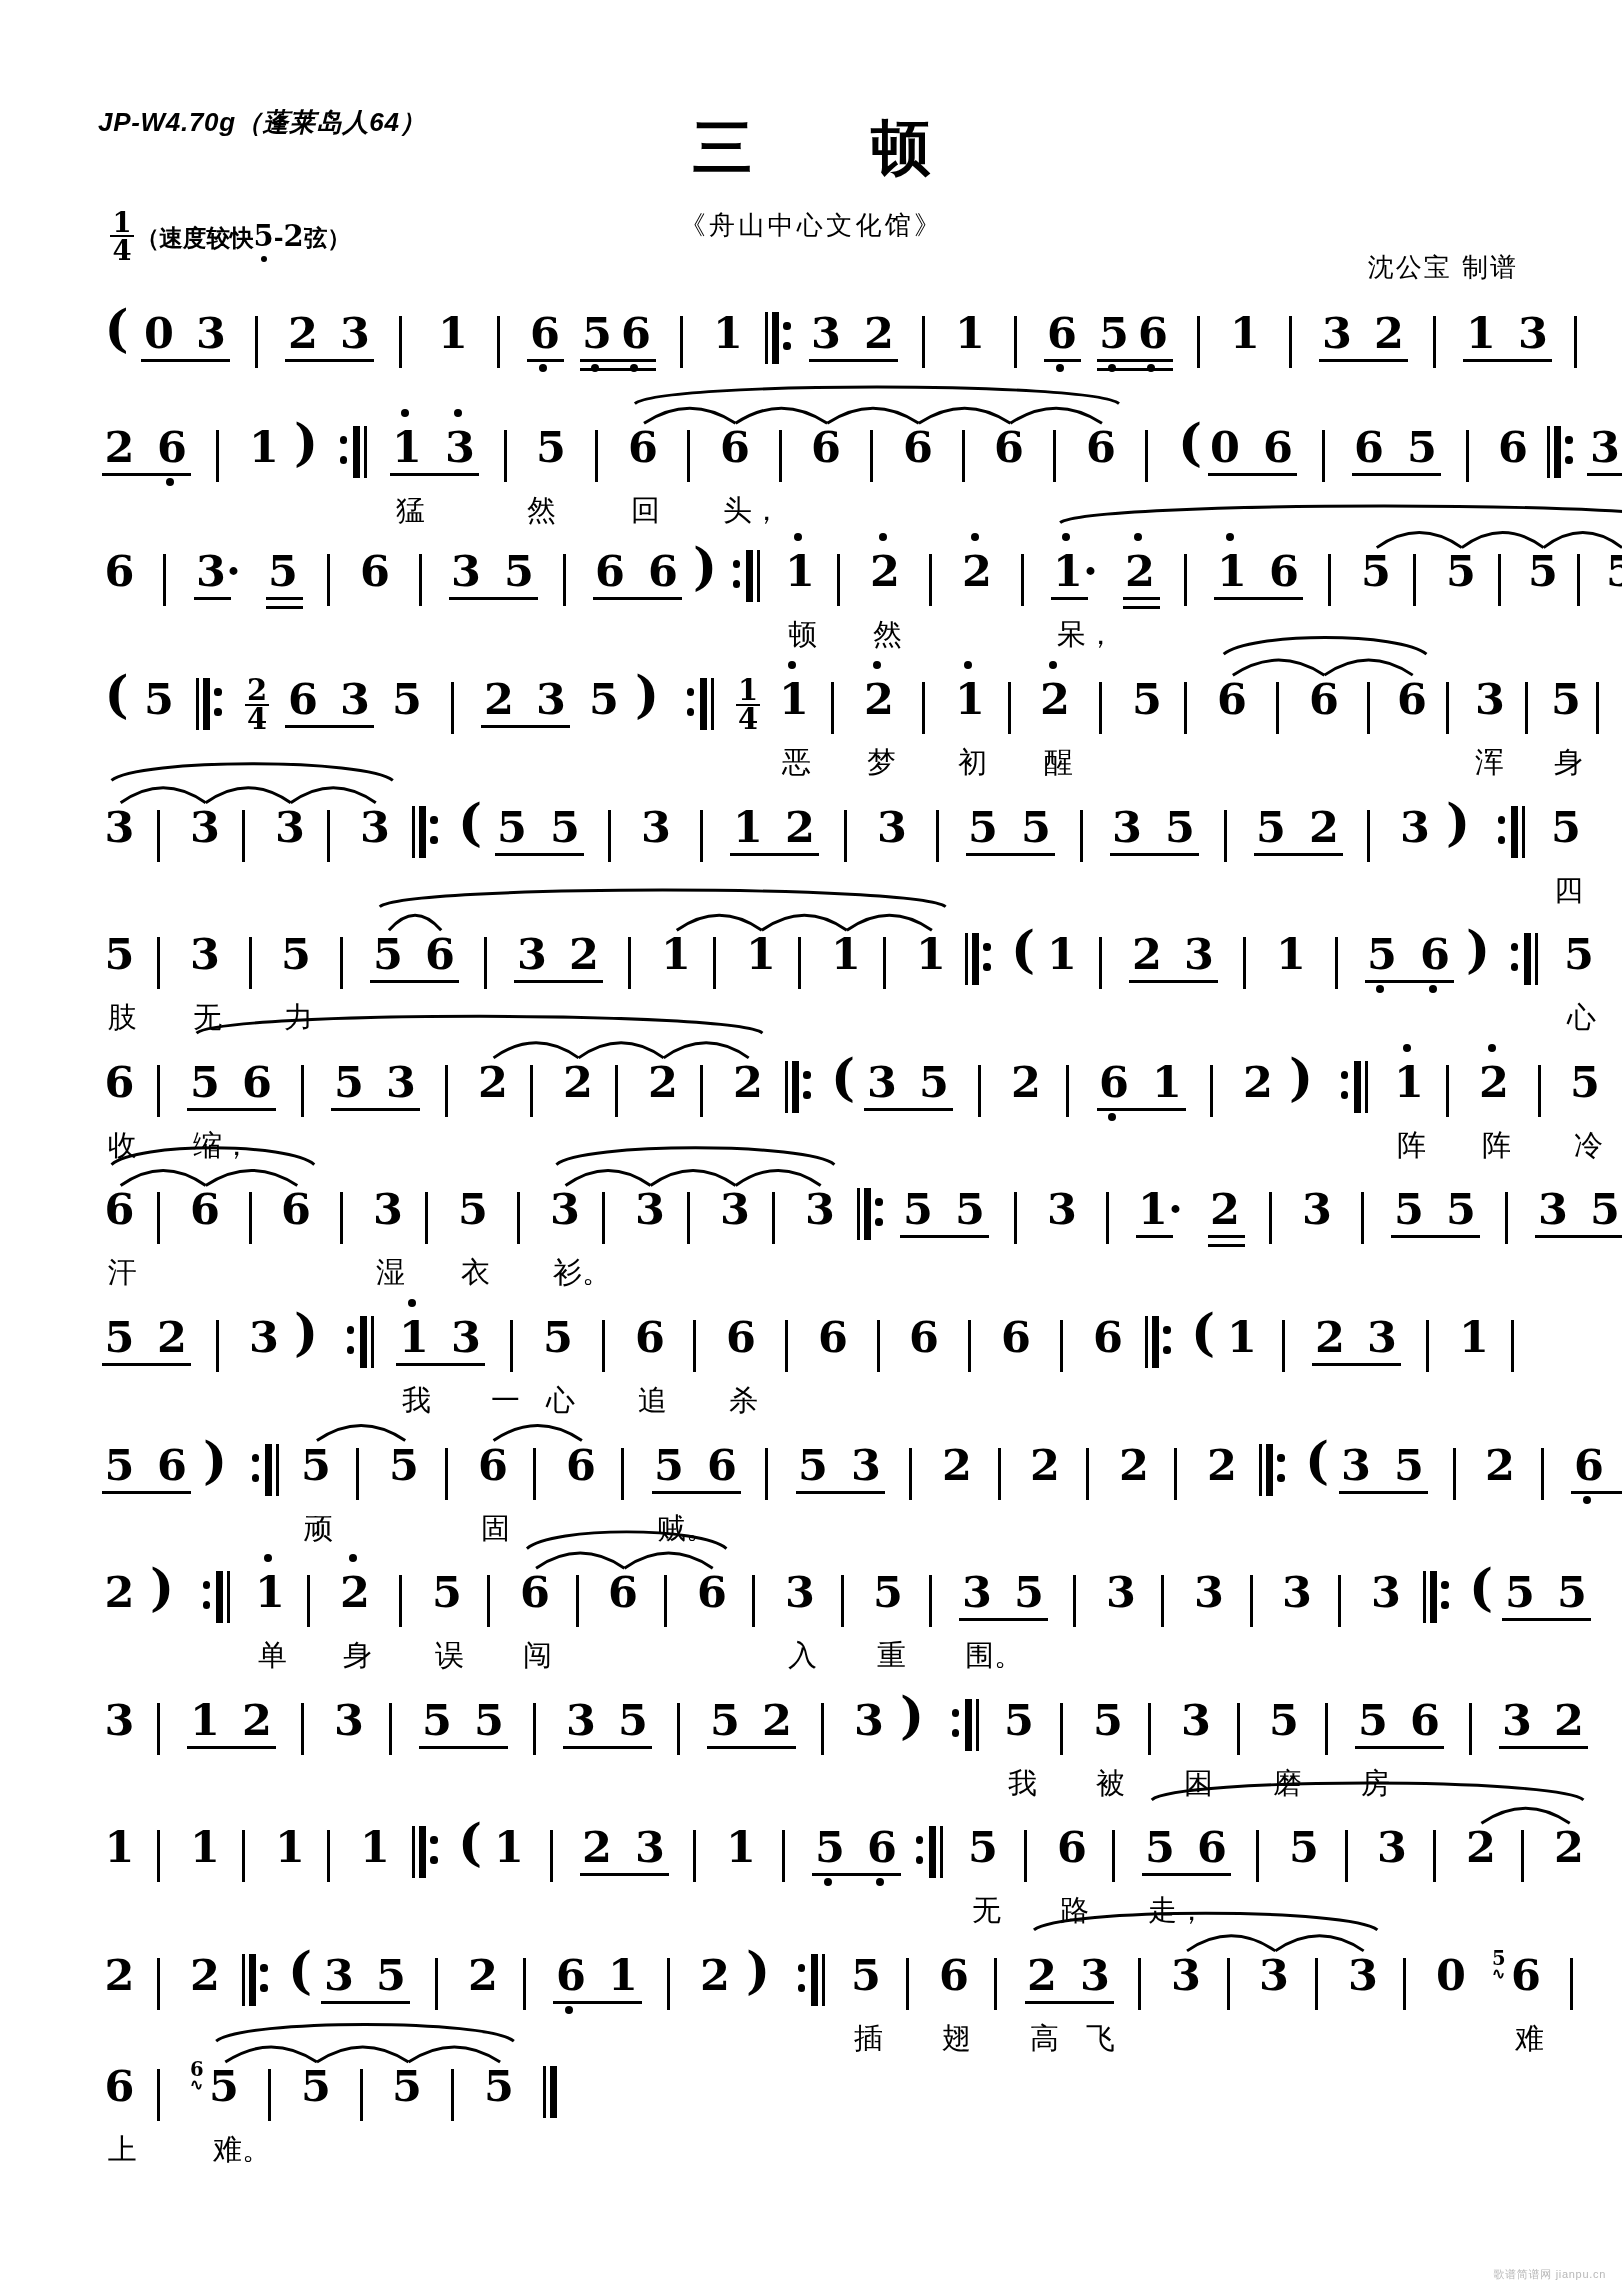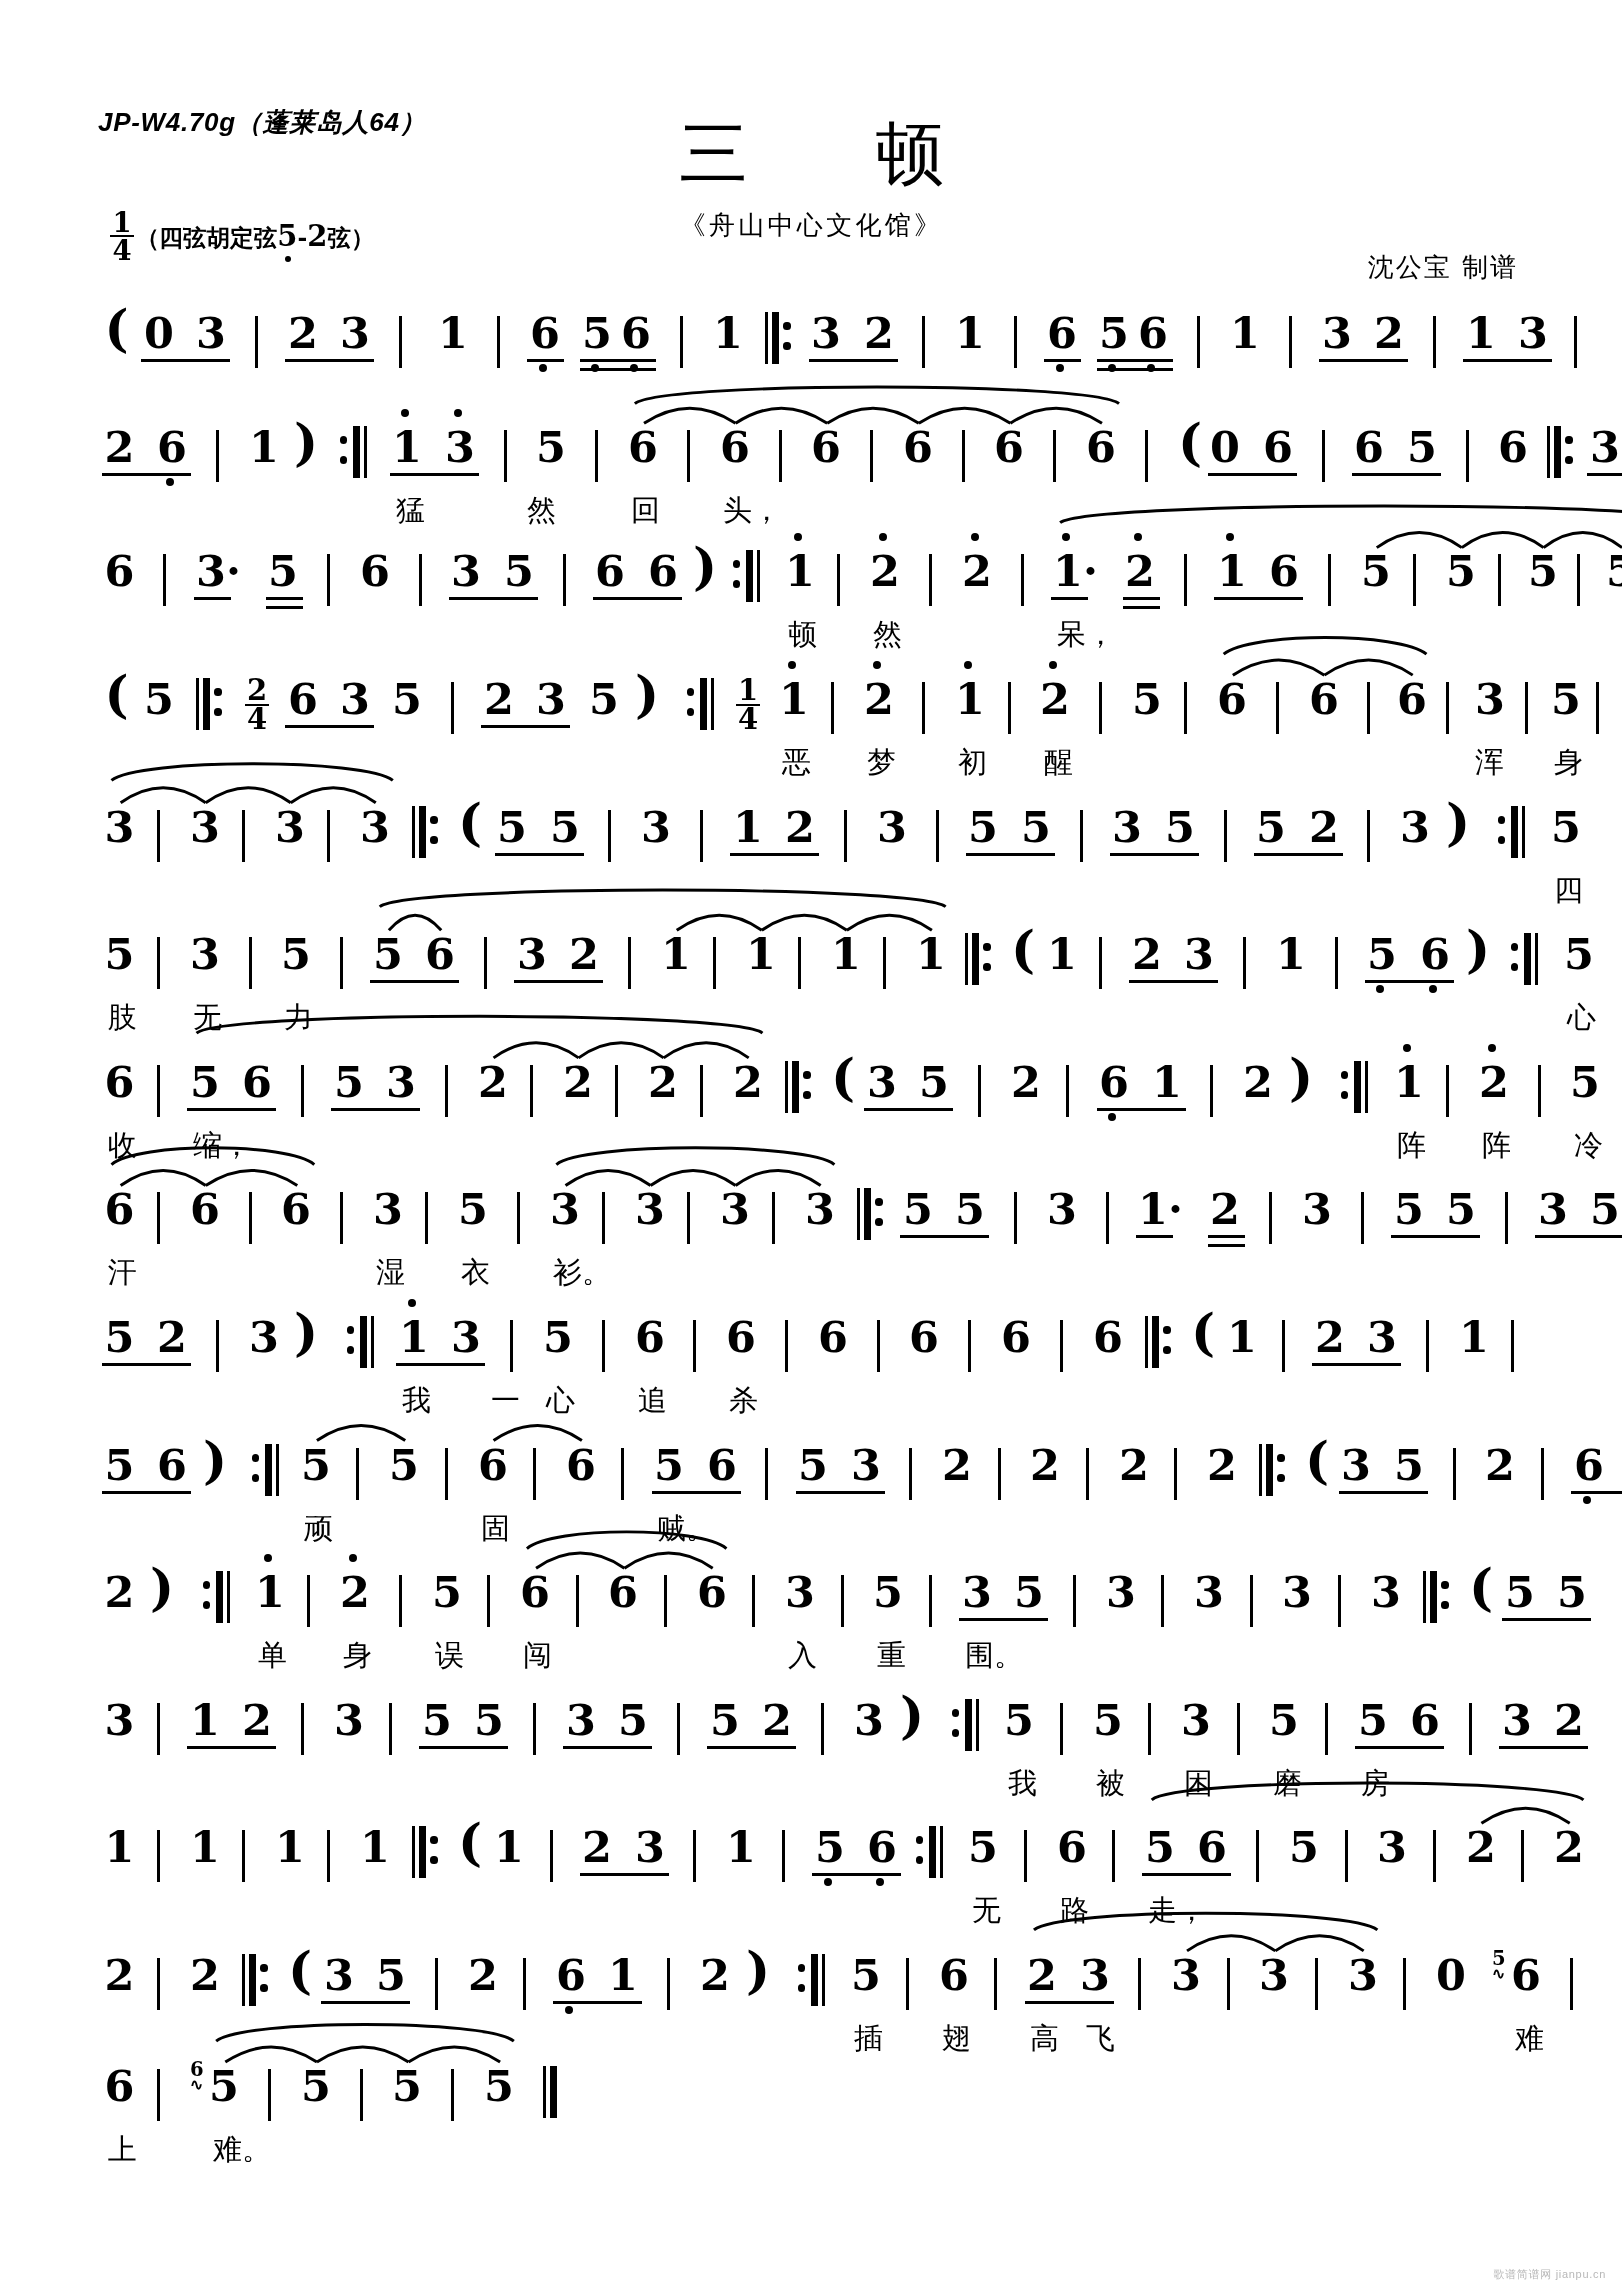--- a/index.html
+++ b/index.html
@@ -35,22 +35,22 @@
     letter-spacing: 0.7px;
     white-space: nowrap;
   }
 
   .title {
     position: absolute;
     left: 0; top: 108px;
     width: 1623px;
     text-align: center;
     font-family: "DejaVu Serif", "Liberation Serif", serif;
-    font-size: 69px;
-    font-weight: 400;
+    font-size: 60px;
+    font-weight: 700;
     letter-spacing: 29px;
     text-indent: 29px;
   }
 
   .subtitle1 {
     position: absolute;
     left: 0; top: 208px;
     width: 1623px;
     text-align: center;
     font-family: "DejaVu Serif", "Liberation Serif", serif;
@@ -195,21 +195,21 @@
 
   <div class="title">三　顿</div>
   <div class="subtitle1">《舟山中心文化馆》</div>
   <div class="composer">沈公宝  制谱</div>
 
   <div class="meter-block">
     <span class="frac">
       <span class="num">1</span>
       <span class="den">4</span>
     </span>
-    <span class="tuning"><span>（四弦胡定弦</span><span class="big lowdot">5</span><span>-</span><span class="big">2</span><span>弦）</span></span>
+    <span class="tuning"><span>（速度较快</span><span class="big lowdot">5</span><span>-</span><span class="big">2</span><span>弦）</span></span>
   </div>
 
   <div id="music-root">
       <div class="stave" style="top: 308px;">
         <span class="g" style="position: absolute; left: 6.5px; top: -5.2px; font-size: 51px;">(</span>
         <span class="note" style="position: absolute; left: 46px; top: 3.9px;"><span style="position:relative;display:inline-block;">0</span></span>
         <span class="note" style="position: absolute; left: 98px; top: 3.9px;"><span style="position:relative;display:inline-block;">3</span></span>
         <span class="bar" style="position: absolute; left: 157px; top: 5.2px;"></span>
         <span class="note" style="position: absolute; left: 190px; top: 3.9px;"><span style="position:relative;display:inline-block;">2</span></span>
         <span class="note" style="position: absolute; left: 242px; top: 3.9px;"><span style="position:relative;display:inline-block;">3</span></span>

